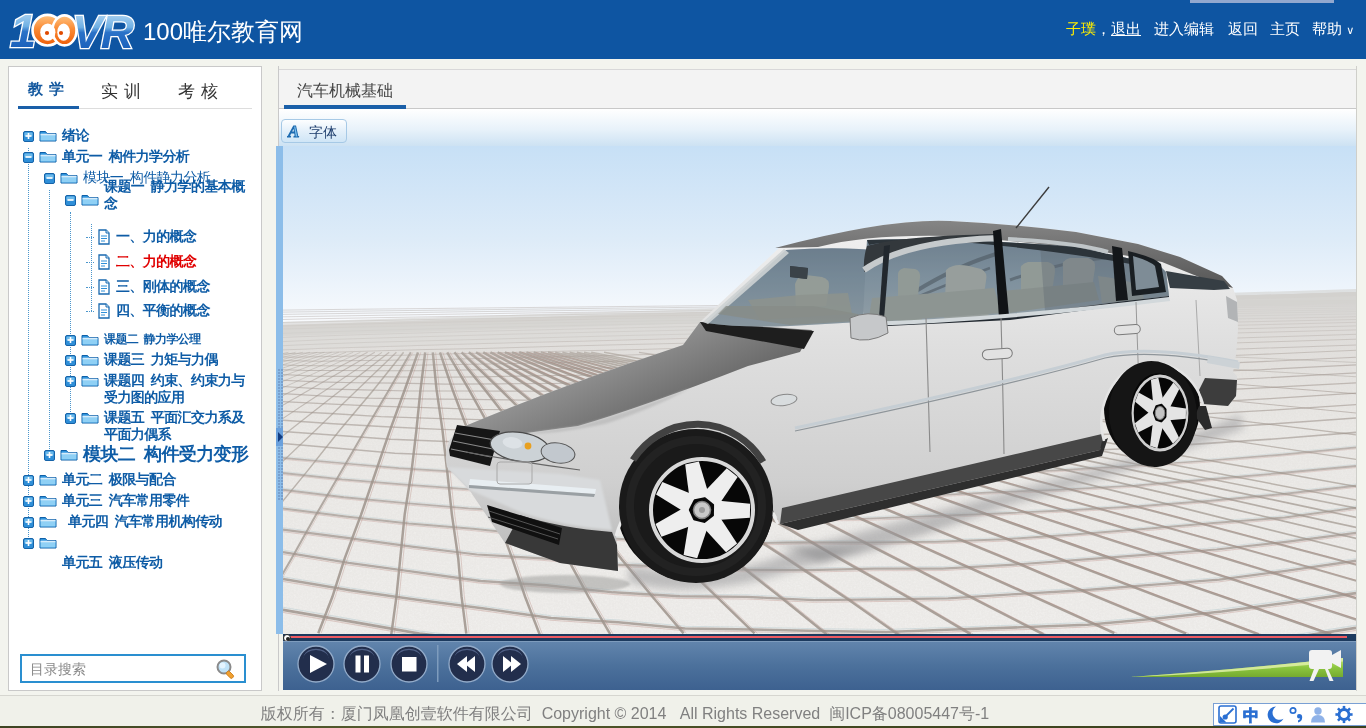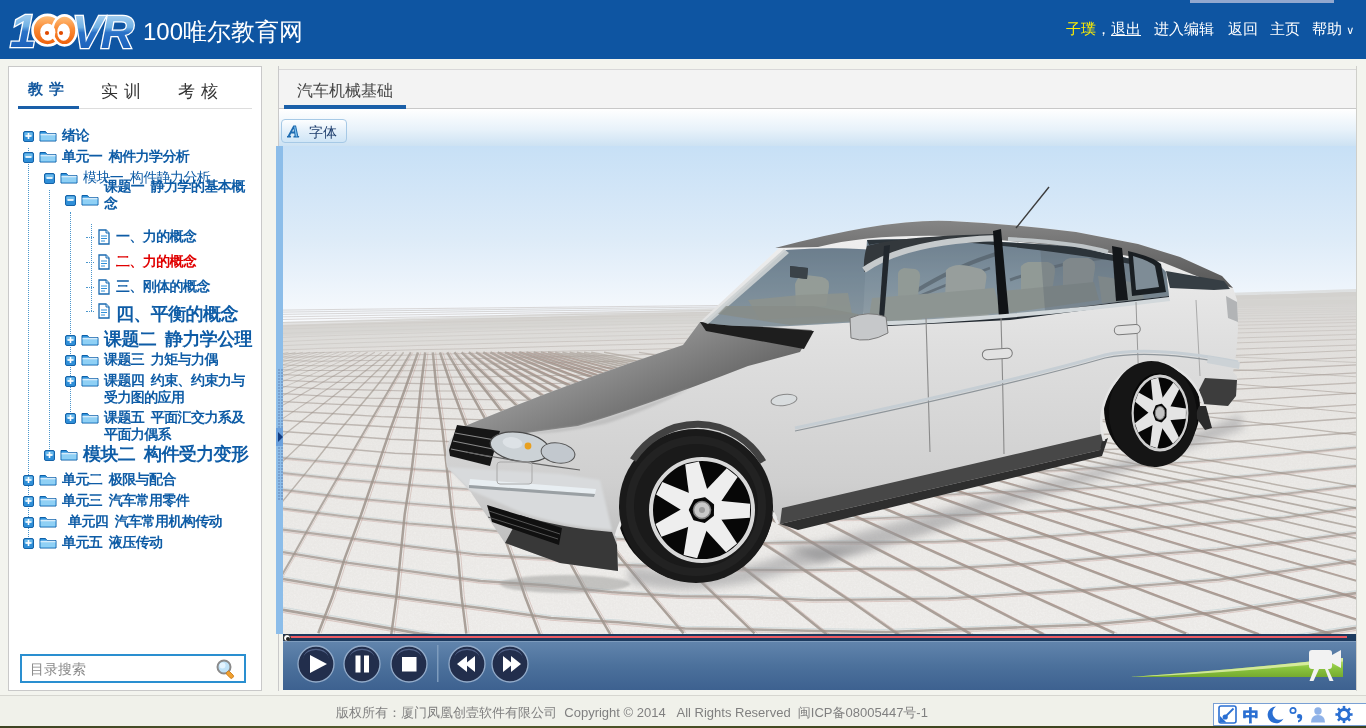--- a/index.html
+++ b/index.html
@@ -110,33 +110,33 @@
 <path d="M9 1 L9 4 L12 4" fill="#d8ecfa" stroke="#1a6ab0" stroke-width="1"></path>
 <path d="M4 7 L10 7 M4 9.5 L10 9.5 M4 12 L8 12" stroke="#2f8fd8" stroke-width="1"></path>
 </svg>
 <div class="abs" style="left:116px;top:278px;font-size:14px;font-weight:bold;color:#0e5ca6;letter-spacing:-0.6px;white-space:nowrap">三、刚体的概念</div>
 <div class="abs" style="left:86px;top:311px;width:8px;height:1px;border-top:1px dotted #4b96cc"></div>
 <svg class="abs" style="left:97px;top:303px" width="14" height="16" viewBox="0 0 14 16">
 <path d="M2 1 L9 1 L12 4 L12 15 L2 15 Z" fill="#fff" stroke="#1a6ab0" stroke-width="1.3"></path>
 <path d="M9 1 L9 4 L12 4" fill="#d8ecfa" stroke="#1a6ab0" stroke-width="1"></path>
 <path d="M4 7 L10 7 M4 9.5 L10 9.5 M4 12 L8 12" stroke="#2f8fd8" stroke-width="1"></path>
 </svg>
-<div class="abs" style="left:116px;top:302px;font-size:18px;font-weight:bold;color:#0e5ca6;letter-spacing:-0.6px;white-space:nowrap">四、平衡的概念</div>
+<div class="abs" style="left:116px;top:302px;font-size:14px;font-weight:bold;color:#0e5ca6;letter-spacing:-0.6px;white-space:nowrap">四、平衡的概念</div>
 <svg class="abs" style="left:65px;top:334px" width="11" height="12" viewBox="0 0 11 12">
 <rect x="0.5" y="1.5" width="10" height="10" rx="1.5" fill="#2f8fd8" stroke="#1663a8"></rect>
 <rect x="1.5" y="2.5" width="8" height="4" rx="1" fill="#6cb9ea"></rect>
     <rect x="2.5" y="5.2" width="6" height="1.6" fill="#fff"></rect>
     <rect x="4.7" y="3" width="1.6" height="6" fill="#fff"></rect>
   </svg>
 <svg class="abs" style="left:81px;top:332px" width="19" height="16" viewBox="0 0 19 16">
 <path d="M1 3.5 L1 13 L17 13 L17 5.5 L8 5.5 L6.5 3.5 Z" fill="#2f95dd" stroke="#1060a8" stroke-width="1"></path>
 <path d="M1.5 6.5 L16.5 6.5 L16.5 12.5 L1.5 12.5 Z" fill="#8fd0f5"></path>
 <path d="M1.5 6.5 L16.5 6.5" stroke="#d6ecfa" stroke-width="1.6"></path>
 </svg>
-<div class="abs" style="left:104px;top:331px;font-size:18px;font-weight:bold;color:#0e5ca6;letter-spacing:-0.6px;line-height:17px;white-space:nowrap;">课题二&nbsp; 静力学公理</div>
+<div class="abs" style="left:104px;top:331px;font-size:12px;font-weight:bold;color:#0e5ca6;letter-spacing:-0.6px;line-height:17px;white-space:nowrap;">课题二&nbsp; 静力学公理</div>
 <svg class="abs" style="left:65px;top:354px" width="11" height="12" viewBox="0 0 11 12">
 <rect x="0.5" y="1.5" width="10" height="10" rx="1.5" fill="#2f8fd8" stroke="#1663a8"></rect>
 <rect x="1.5" y="2.5" width="8" height="4" rx="1" fill="#6cb9ea"></rect>
     <rect x="2.5" y="5.2" width="6" height="1.6" fill="#fff"></rect>
     <rect x="4.7" y="3" width="1.6" height="6" fill="#fff"></rect>
   </svg>
 <svg class="abs" style="left:81px;top:352px" width="19" height="16" viewBox="0 0 19 16">
 <path d="M1 3.5 L1 13 L17 13 L17 5.5 L8 5.5 L6.5 3.5 Z" fill="#2f95dd" stroke="#1060a8" stroke-width="1"></path>
 <path d="M1.5 6.5 L16.5 6.5 L16.5 12.5 L1.5 12.5 Z" fill="#8fd0f5"></path>
 <path d="M1.5 6.5 L16.5 6.5" stroke="#d6ecfa" stroke-width="1.6"></path>
@@ -218,21 +218,21 @@
 <rect x="0.5" y="1.5" width="10" height="10" rx="1.5" fill="#2f8fd8" stroke="#1663a8"></rect>
 <rect x="1.5" y="2.5" width="8" height="4" rx="1" fill="#6cb9ea"></rect>
     <rect x="2.5" y="5.2" width="6" height="1.6" fill="#fff"></rect>
     <rect x="4.7" y="3" width="1.6" height="6" fill="#fff"></rect>
   </svg>
 <svg class="abs" style="left:39px;top:535px" width="19" height="16" viewBox="0 0 19 16">
 <path d="M1 3.5 L1 13 L17 13 L17 5.5 L8 5.5 L6.5 3.5 Z" fill="#2f95dd" stroke="#1060a8" stroke-width="1"></path>
 <path d="M1.5 6.5 L16.5 6.5 L16.5 12.5 L1.5 12.5 Z" fill="#8fd0f5"></path>
 <path d="M1.5 6.5 L16.5 6.5" stroke="#d6ecfa" stroke-width="1.6"></path>
 </svg>
-<div class="abs" style="left:62px;top:534px;font-size:14px;font-weight:bold;color:#0e5ca6;letter-spacing:-0.6px;line-height:17px;white-space:nowrap;">单元五&nbsp; 液压传动</div>
+<div class="abs" style="left:62px;top:554px;font-size:14px;font-weight:bold;color:#0e5ca6;letter-spacing:-0.6px;line-height:17px;white-space:nowrap;">单元五&nbsp; 液压传动</div>
 <div class="abs" style="left:20px;top:654px;width:226px;height:29px;background:#fff;border:2px solid #2a8fd0"></div>
 <div class="abs" style="left:30px;top:661px;font-size:14px;color:#8a8a8a">目录搜索</div>
 <svg class="abs" style="left:215px;top:658px" width="22" height="22" viewBox="0 0 22 22">
 <circle cx="9" cy="9" r="6.5" fill="#bfe2f8" stroke="#8a8a8a" stroke-width="2"></circle>
 <circle cx="7.5" cy="7.5" r="3" fill="#e8f6ff" opacity="0.9"></circle>
 <rect x="13.5" y="12.5" width="8" height="4" rx="1.5" transform="rotate(45 13.5 12.5)" fill="#f0a030" stroke="#c87818" stroke-width="0.8"></rect>
 </svg>
 <div class="abs" style="left:278px;top:66px;width:1px;height:625px;background:#c9c9c9"></div>
 <div class="abs" style="left:1356px;top:66px;width:1px;height:625px;background:#cfcfca"></div>
 <div class="abs" style="left:279px;top:69px;width:1077px;height:40px;background:#f3f3f3;border-top:1px solid #d8d8d8"></div>
@@ -659,21 +659,21 @@
 <path d="M847 36 Q950 29 1060 17 L1060 20.5 Q950 32 847 36 Z" fill="#dff0a8" opacity="0.85"></path>
 <g fill="#f2f2f2">
 <rect x="1026" y="9" width="23" height="19" rx="3"></rect>
 <path d="M1049 14 L1058 9 L1058 27 L1049 22 Z"></path>
 <path d="M1031 28 L1026.5 40 L1030.5 40 L1036 28 Z"></path>
 <path d="M1042 28 L1046.5 40 L1050.5 40 L1045 28 Z"></path>
 </g>
 </svg>
 
 <div class="abs" style="left:0;top:695px;width:1366px;height:31px;background:#f0f1ea;border-top:1px solid #d6d6d0"></div>
-<div class="abs" style="left:15px;top:704px;width:1234px;text-align:center;font-size:13px;color:#808080">版权所有：厦门凤凰创壹软件有限公司&nbsp;&nbsp;Copyright © 2014&nbsp;&nbsp;&nbsp;All Rights Reserved&nbsp;&nbsp;闽ICP备08005447号-1</div>
+<div class="abs" style="left:8px;top:704px;width:1234px;text-align:center;font-size:16px;color:#808080">版权所有：厦门凤凰创壹软件有限公司&nbsp;&nbsp;Copyright © 2014&nbsp;&nbsp;&nbsp;All Rights Reserved&nbsp;&nbsp;闽ICP备08005447号-1</div>
 <div class="abs" style="left:1213px;top:703px;width:153px;height:23px;background:#fff;border:1px solid #7aa0d4;border-right:none"></div>
 <svg class="abs" style="left:1218px;top:705px" width="144" height="19" viewBox="0 0 144 19">
 <g fill="#2a6fd2">
 <rect x="1" y="1" width="17" height="17" rx="2" fill="none" stroke="#2a6fd2" stroke-width="1.6"></rect>
 <path d="M2 17.5 L8.5 17.5 L2 11 Z"></path>
 <circle cx="7.2" cy="12" r="2.6"></circle>
 <path d="M7.5 11.5 L15.5 3.5" stroke="#2a6fd2" stroke-width="1.8"></path>
 <text x="25" y="15.5" font-size="16" font-weight="bold" fill="#2a6fd2" stroke="#2a6fd2" stroke-width="0.7">中</text>
 <path d="M58 1.5 A 8.4 8.4 0 1 0 65.5 13.8 A 7 7 0 0 1 58 1.5 Z"></path>
 <circle cx="75" cy="5.5" r="2.7" fill="none" stroke="#2a6fd2" stroke-width="1.7"></circle>

